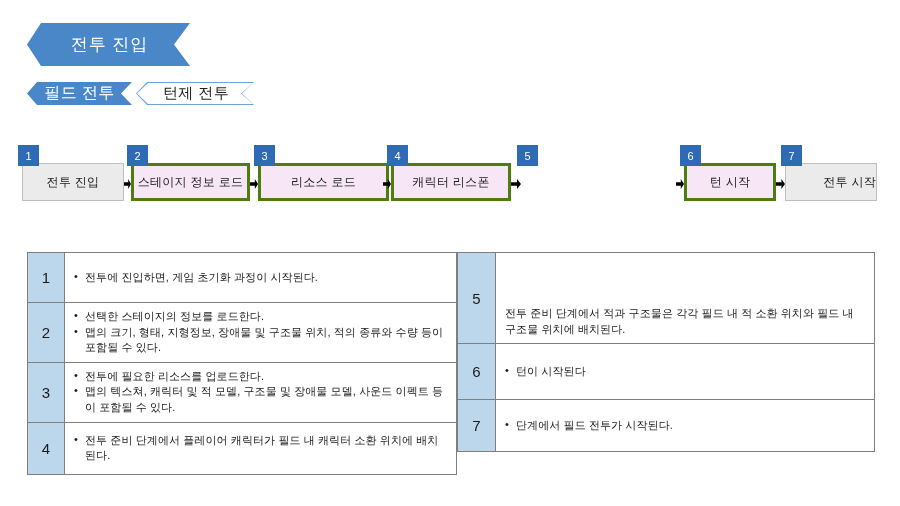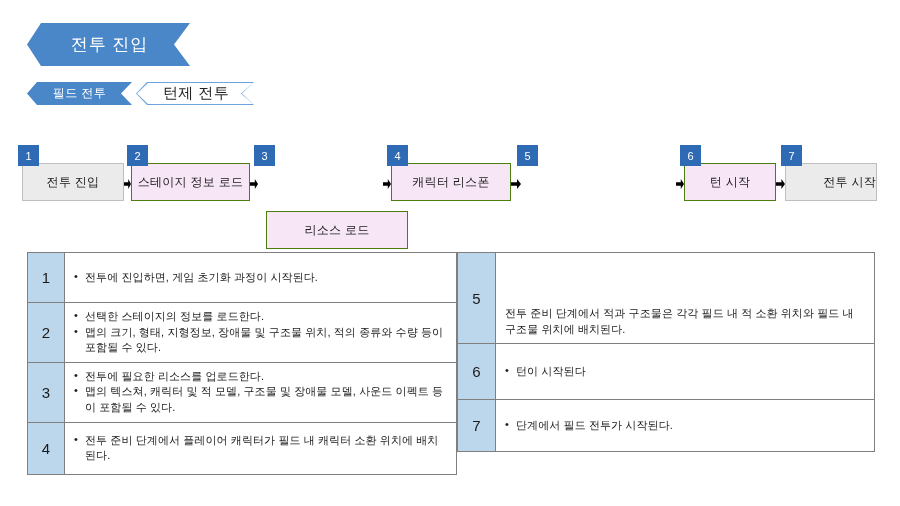--- a/index.html
+++ b/index.html
@@ -48,21 +48,21 @@
   }
   #sub-chevron-0 {
     left: 27px;
     width: 105px;
     background: #4A87C8;
     -webkit-clip-path: polygon(0 50%, 10px 0, 100% 0, calc(100% - 11px) 50%, 100% 100%, 10px 100%);
     clip-path: polygon(0 50%, 10px 0, 100% 0, calc(100% - 11px) 50%, 100% 100%, 10px 100%);
   }
   #sub-chevron-0 .label {
     color: #ffffff;
-    font-size: 12px;
+    font-size: 16px;
     white-space: nowrap;
     letter-spacing: .4px;
   }
   #sub-chevron-1 {
     left: 136px;
     width: 118px;
   }
   #sub-chevron-1 .chev-outline {
     position: absolute;
     inset: 0;
@@ -108,21 +108,21 @@
     color: #1a1a1a;
     white-space: nowrap;
     letter-spacing: .3px;
   }
   .flow-node.gray {
     background: #EBEBEB;
     border: 1px solid #BFBFBF;
   }
   .flow-node.pink {
     background: #F6E6F6;
-    border: 1px solid #4d7c0f;
+    border: 3px solid #4d7c0f;
   }
   .flow-badge {
     position: absolute;
     top: 0;
     width: 21px;
     height: 21px;
     background: #2F6AB4;
     color: #ffffff;
     font-size: 11px;
     display: flex;
@@ -213,21 +213,21 @@
     <div class="flow-arrow" style="left: 124px; width: 7px;"><svg width="100%" height="12" viewBox="0 0 20 12" preserveAspectRatio="none">
         <path d="M0 4.2 H12 V1 L20 6 L12 11 V7.8 H0 Z" fill="#000000"></path>
       </svg></div>
     <div class="flow-node pink" style="left: 131px; width: 119px;">
       <span class="node-label">스테이지 정보 로드</span>
     </div>
     <div class="flow-badge" style="left: 127px;">2</div>
     <div class="flow-arrow" style="left: 250px; width: 8px;"><svg width="100%" height="12" viewBox="0 0 20 12" preserveAspectRatio="none">
         <path d="M0 4.2 H12 V1 L20 6 L12 11 V7.8 H0 Z" fill="#000000"></path>
       </svg></div>
-    <div class="flow-node pink" style="left: 266px; width: 142px; margin-top: 48px;">
+    <div class="flow-node pink" style="left: 258px; width: 131px;">
       <span class="node-label">리소스 로드</span>
     </div>
     <div class="flow-badge" style="left: 254px;">3</div>
     <div class="flow-arrow" style="left: 383px; width: 8px;"><svg width="100%" height="12" viewBox="0 0 20 12" preserveAspectRatio="none">
         <path d="M0 4.2 H12 V1 L20 6 L12 11 V7.8 H0 Z" fill="#000000"></path>
       </svg></div>
     <div class="flow-node pink" style="left: 391px; width: 120px;">
       <span class="node-label">캐릭터 리스폰</span>
     </div>
     <div class="flow-badge" style="left: 387px;">4</div>

